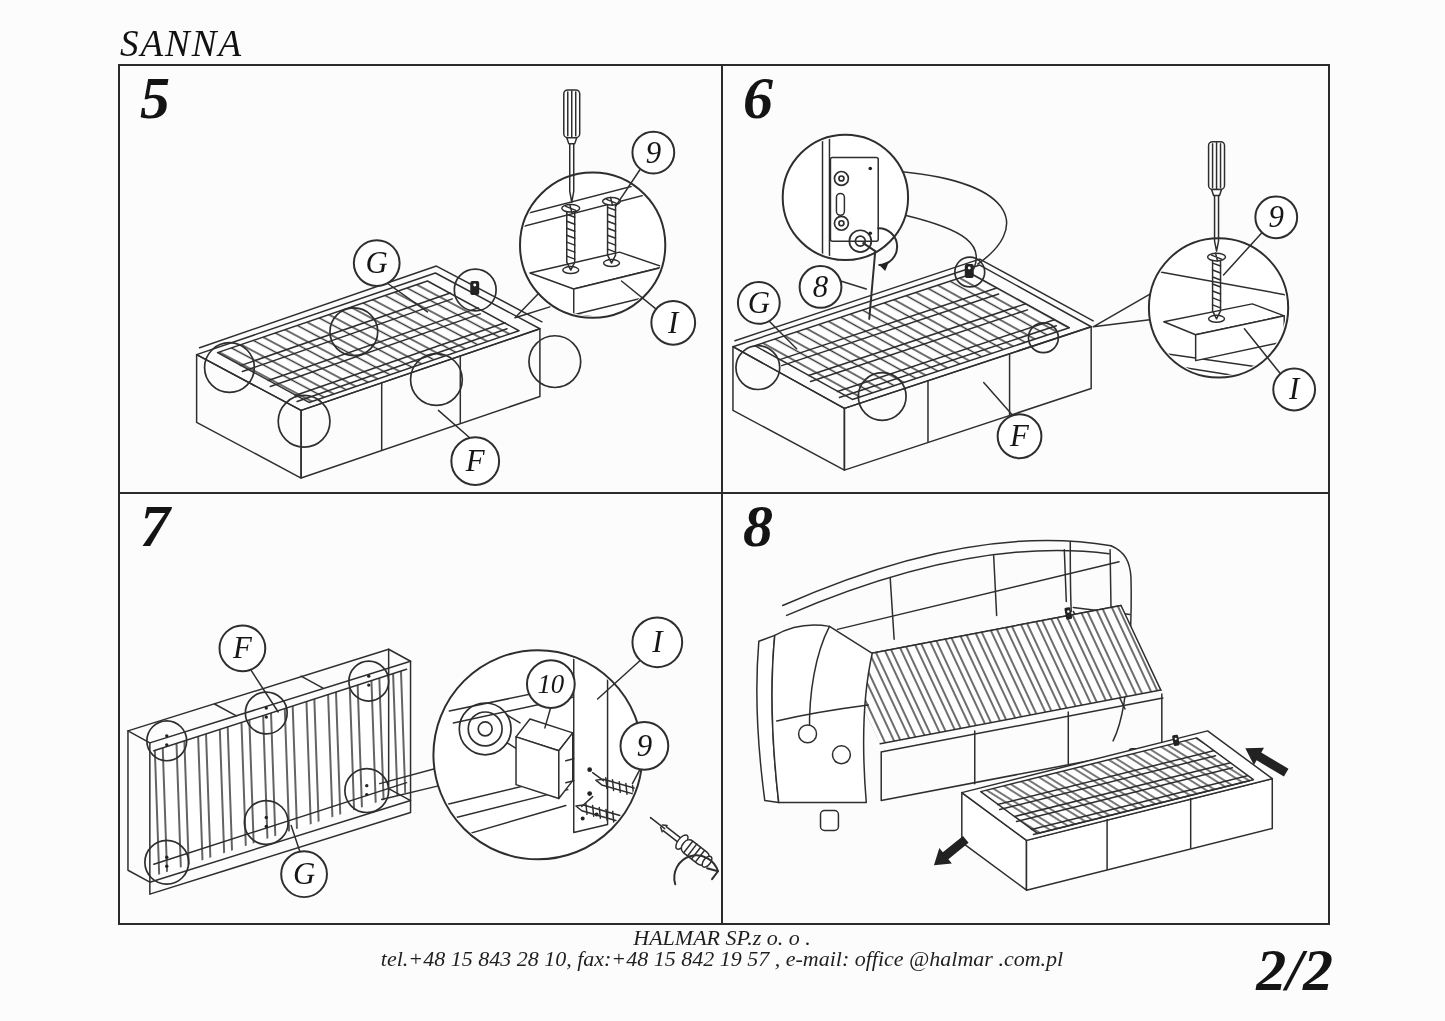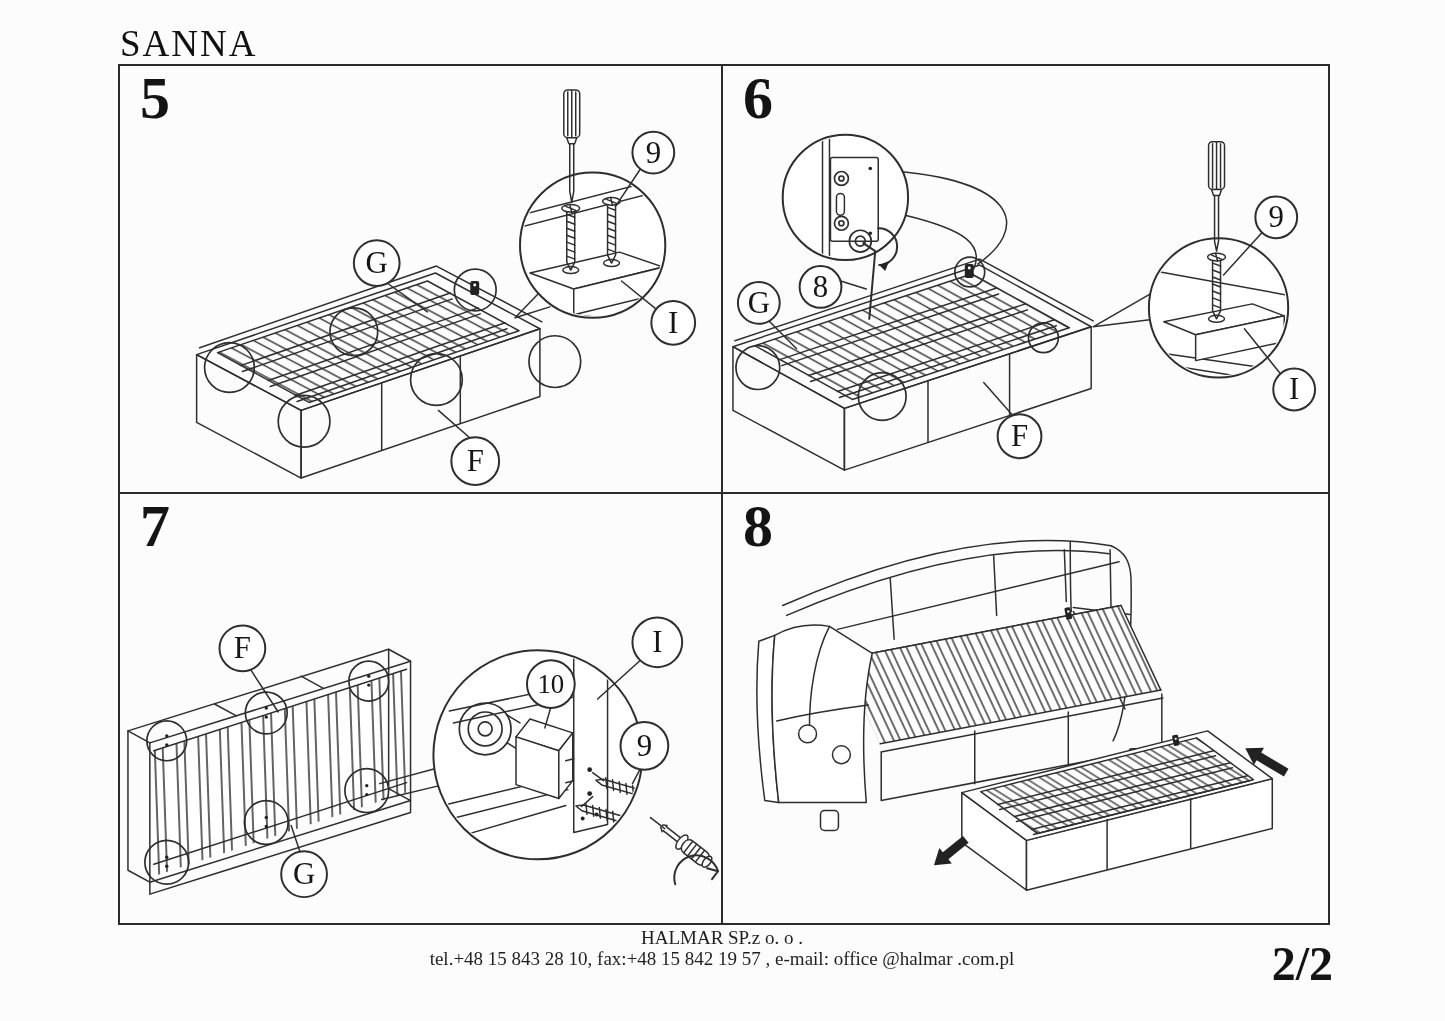--- a/index.html
+++ b/index.html
@@ -1,18 +1,18 @@
 <!DOCTYPE html>
 <html><head>
 <meta charset="utf-8">
 <style>
   html,body{margin:0;padding:0;background:#e8e8e8;}
   .page{
     position:relative;width:1445px;height:1021px;background:#fcfcfc;
-    font-family:"Liberation Serif",serif;color:#1c1c1c;overflow:hidden;
+    font-family:"Liberation Serif",serif;color:#1c1c1c;overflow:hidden;font-style:italic;
   }
   .doc-title{
     position:absolute;left:120px;top:22px;font-size:37px;letter-spacing:2px;color:#111;
   }
   .grid{
     position:absolute;left:118px;top:64px;width:1208px;height:857px;
     border:2px solid #2b2b2b;background:#fcfcfc;
   }
   .v-divider{position:absolute;left:601px;top:0;width:2px;height:857px;background:#2b2b2b;}
   .h-divider{position:absolute;left:0;top:426px;width:1208px;height:2px;background:#2b2b2b;}
@@ -20,24 +20,24 @@
   .panel-5{left:0;top:0;width:601px;height:426px;}
   .panel-6{left:603px;top:0;width:605px;height:426px;}
   .panel-7{left:0;top:428px;width:601px;height:429px;}
   .panel-8{left:603px;top:428px;width:605px;height:429px;}
   .panel svg{position:absolute;left:0;top:0;width:100%;height:100%;}
   .step-num{
     position:absolute;left:20px;top:2px;font-size:60px;font-weight:bold;color:#141414;line-height:1;
   }
   .footer{
     position:absolute;left:118px;top:927px;width:1208px;text-align:center;
-    font-size:19px;line-height:21px;color:#1f1f1f;
+    font-size:22px;line-height:21px;color:#1f1f1f;
   }
   .page-num{
-    position:absolute;right:112px;top:936px;font-size:48px;font-weight:bold;color:#141414;
+    position:absolute;right:112px;top:936px;font-size:60px;font-weight:bold;color:#141414;
   }
   
   .s{stroke:#2e2e2e;stroke-width:1.5;fill:none;stroke-linecap:round;stroke-linejoin:round;}
   .s2{stroke:#2e2e2e;stroke-width:2;fill:none;stroke-linecap:round;stroke-linejoin:round;}
   .w{fill:#ffffff;stroke:#2e2e2e;stroke-width:1.5;stroke-linejoin:round;}
   .w2{fill:#ffffff;stroke:#2e2e2e;stroke-width:2;}
   .d{fill:#222222;stroke:none;}
   .cir{fill:none;stroke:#2e2e2e;stroke-width:1.7;}
   text.lt{font-family:"Liberation Serif",serif;font-size:31px;fill:#161616;text-anchor:middle;}
   text.lt27{font-family:"Liberation Serif",serif;font-size:27px;fill:#161616;text-anchor:middle;}

